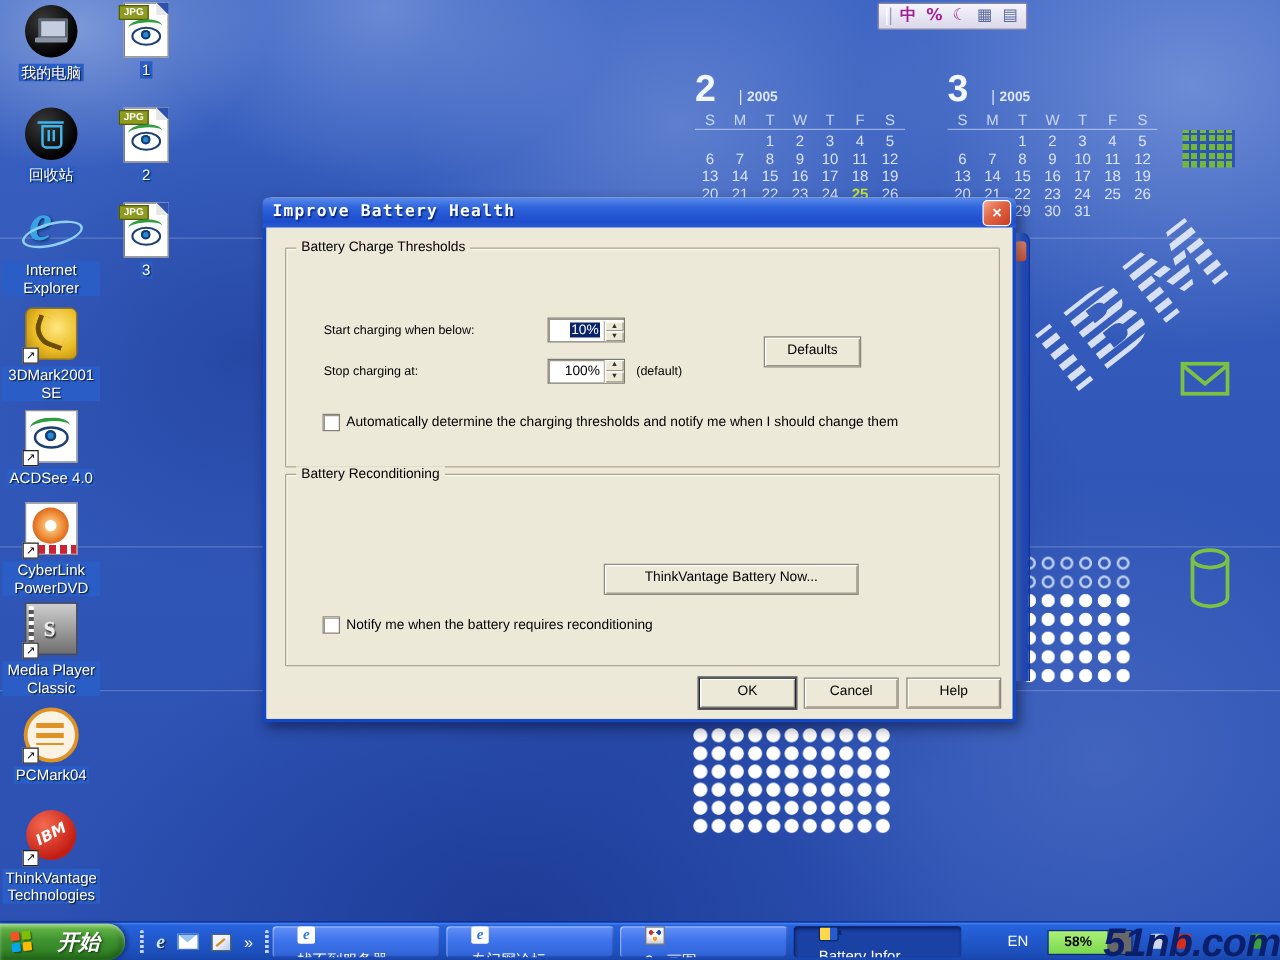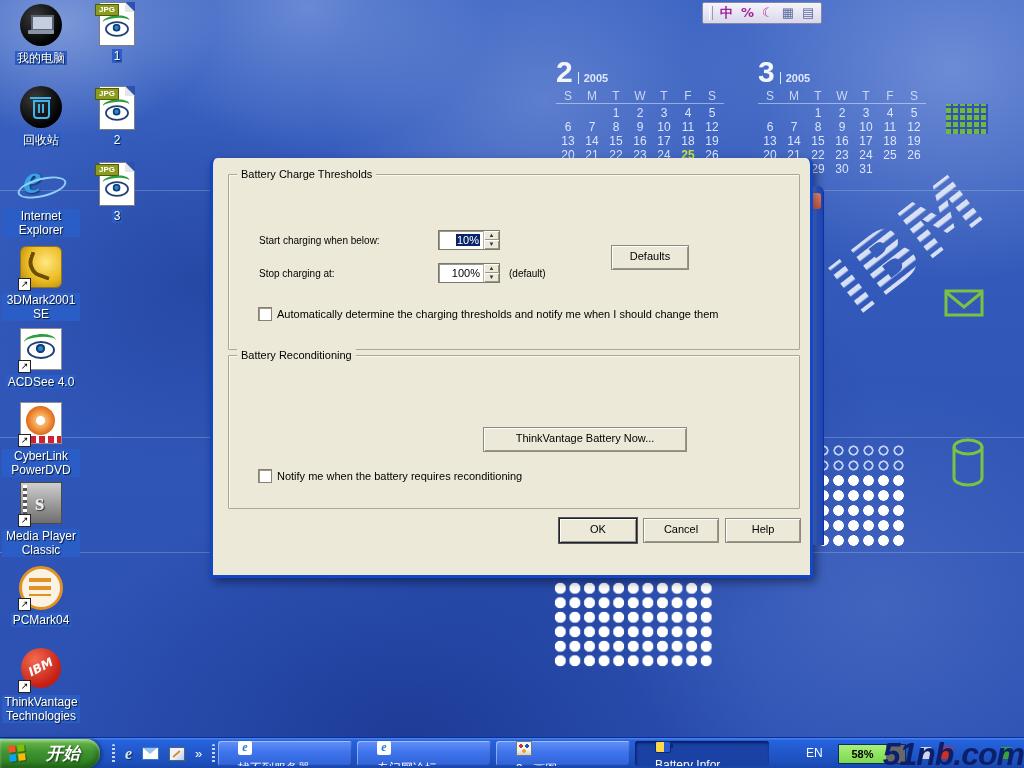--- a/index.html
+++ b/index.html
@@ -54,21 +54,21 @@
   .ic-tv::after{content:"IBM";position:absolute;left:7px;top:13px;font:italic bold 12px/12px "DejaVu Sans",sans-serif;color:#fff;transform:rotate(-28deg);letter-spacing:0;}
   .file-ic{position:relative;width:34px;height:42px;background:#fff;border:1px solid #7e7e7e;margin:0 auto;}
   .file-ic .fold{position:absolute;right:-1px;top:-1px;width:0;height:0;border-style:solid;border-width:0 10px 10px 0;border-color:#2c52ae #2c52ae #e6e6e6 #e6e6e6;}
   .jpg-badge{position:absolute;left:-5px;top:1px;background:#8d9c1e;color:#fff;font:bold 8px/10px "Liberation Sans",sans-serif;padding:0 3px;border:1px solid #4e5a10;}
   .file-ic .eye{left:3px;top:17px;transform:scale(.85);}
 
   
   .cal{position:absolute;top:55px;color:#e4ecff;}
   .cal-head{display:flex;align-items:flex-end;height:32px;margin-bottom:2px;}
   .cal-m{font:bold 30px/30px "Liberation Sans",sans-serif;color:#f2f6ff;}
-  .cal-y{font:bold 11px/12px "Liberation Sans",sans-serif;color:#dfe8fc;margin-left:5px;padding-left:5px;border-left:1px solid #dfe8fc;margin-bottom:3px;}
+  .cal-y{font:bold 11px/12px "Liberation Sans",sans-serif;color:#dfe8fc;margin-left:19px;padding-left:5px;border-left:1px solid #dfe8fc;margin-bottom:3px;}
   .cal-grid{display:grid;grid-template-columns:repeat(7,24px);}
   .cal-grid span{height:14px;font-size:12px;line-height:14px;text-align:center;}
   .cal-h{color:#c9d8f4;border-bottom:1px solid rgba(255,255,255,.45);margin-bottom:2px;}
   .cal-d{color:rgba(230,238,255,.92);}
   .cal-today{color:#c3e438;font-weight:bold;}
 
   
   .grid-icon{position:absolute;left:946px;top:104px;width:42px;height:30px;
     background-image:repeating-linear-gradient(90deg,transparent 0 5px,#2d55b5 5px 7px),
                      repeating-linear-gradient(0deg,transparent 0 5px,#2d55b5 5px 7px),
@@ -408,26 +408,30 @@
         <span class="lb-item soft-keyboard-icon">▦</span>
         <span class="lb-item ime-menu-icon">▤</span>
       </span>
   </div>
 
   <div class="bg-window">
     <span class="bg-close"></span>
   </div>
 
   <div class="dialog">
+    <div class="titlebar">
+      <span class="title-text">Improve Battery Health</span>
+      <span class="close-btn">×</span>
+    </div>
     <div class="dialog-body">
 
       <div class="groupbox" style="left:15px;top:16px;width:570px;height:174px;">
         <span class="grouplegend">Battery Charge Thresholds</span>
         <span class="flabel" style="left:30px;top:60px;">Start charging when below:</span>
-        <div class="spinner" style="left:209px;top:55px;">
+        <div class="spinner" style="left:209px;top:55px;align-items:flex-end;">
           <span class="spin-val"><span class="sel">10%</span></span>
           <span class="spin-btns">
               <span>▲</span>
               <span>▼</span>
             </span>
         </div>
         <span class="flabel" style="left:30px;top:93px;">Stop charging at:</span>
         <div class="spinner" style="left:209px;top:88px;">
           <span class="spin-val">100%</span>
           <span class="spin-btns">

